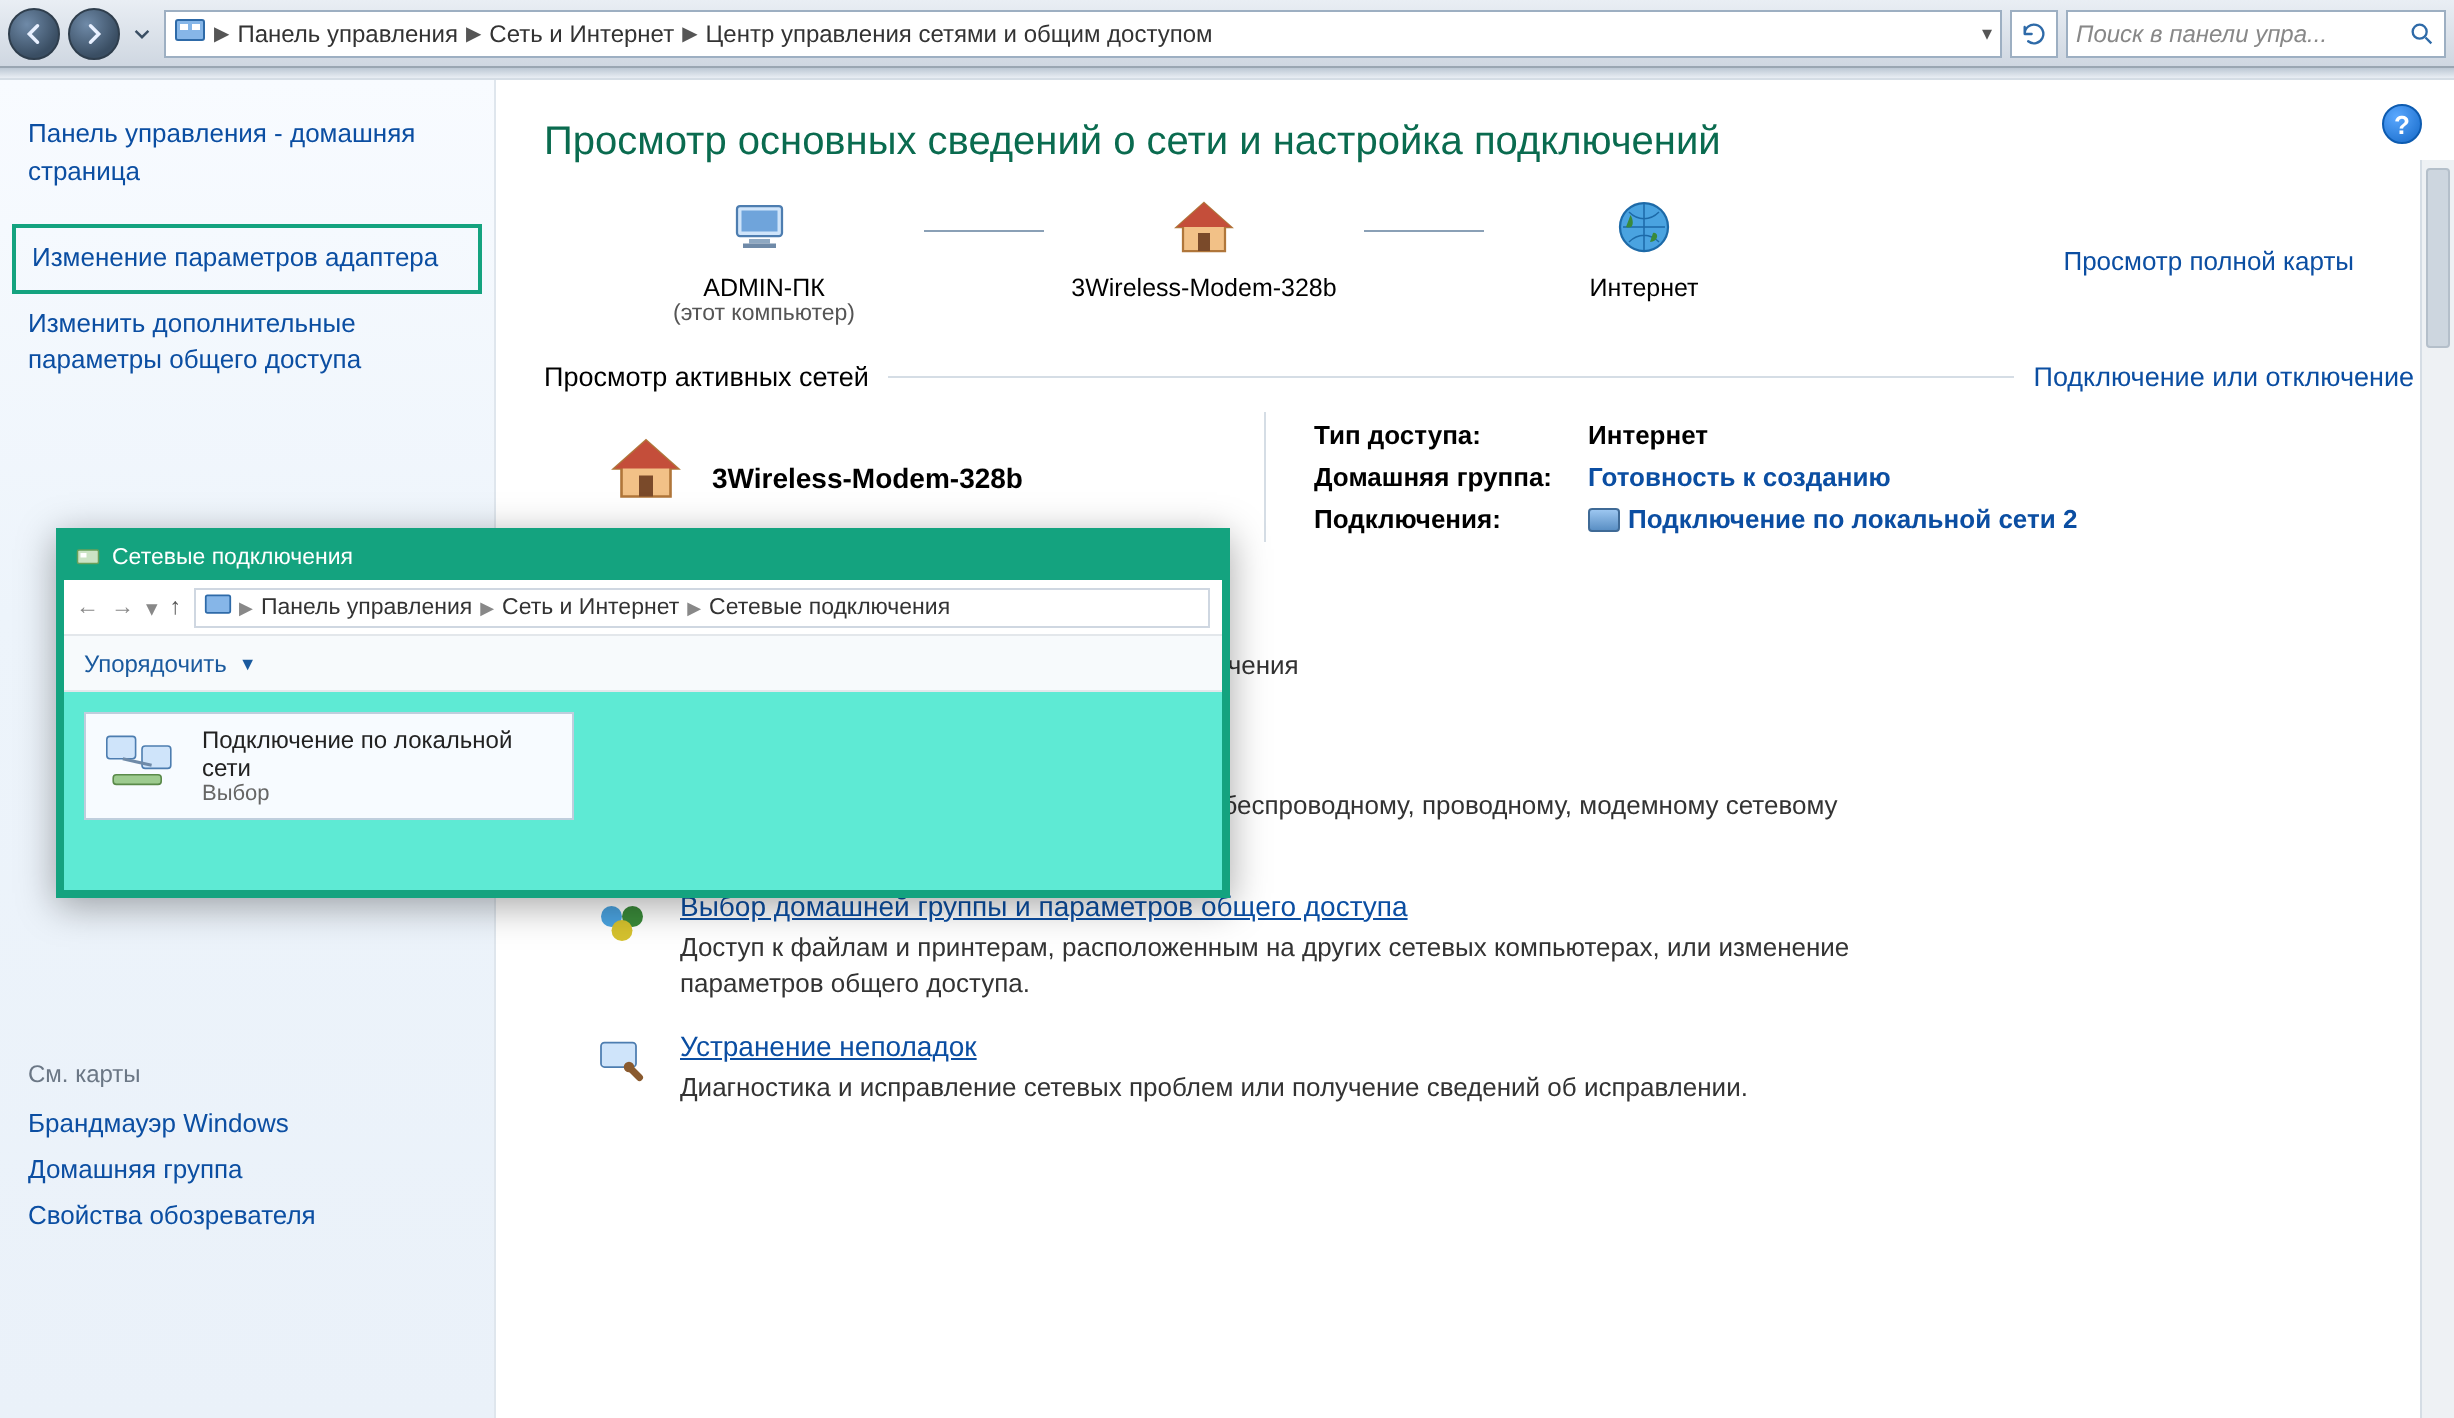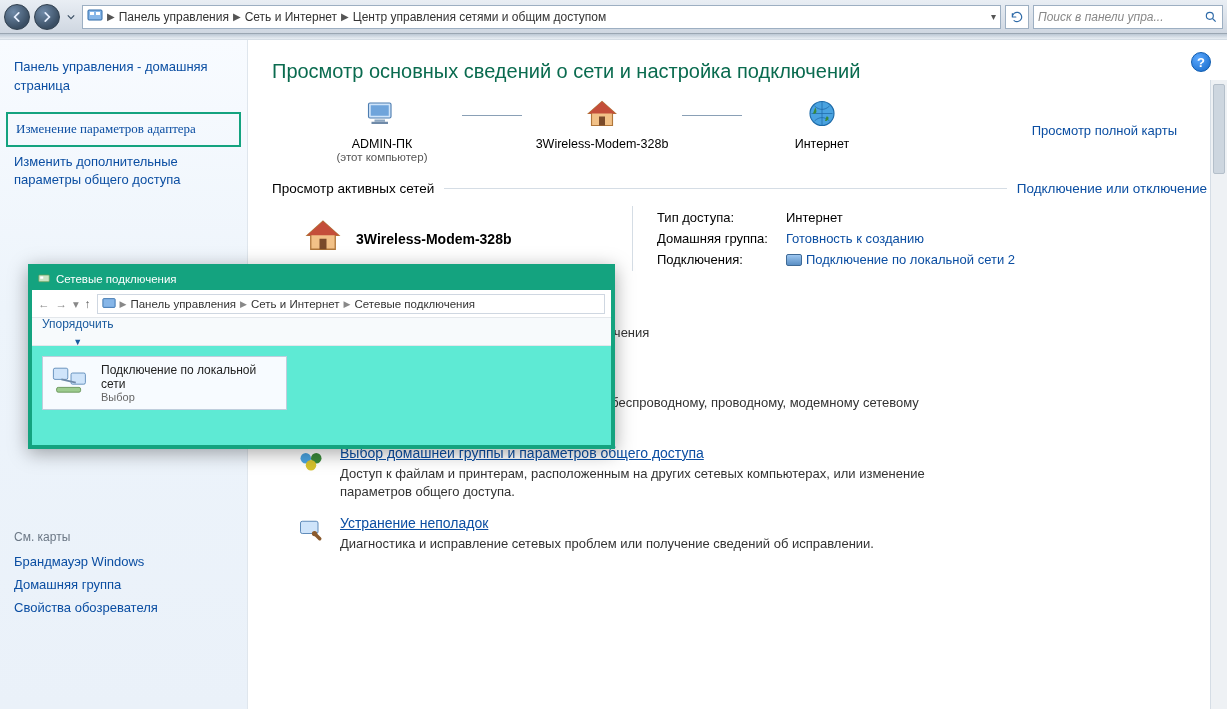--- a/index.html
+++ b/index.html
@@ -30,21 +30,21 @@
   .band { height: 6px; background: linear-gradient(#bcc8d4, #e9eef4); border-bottom:1px solid #d5dde5; }
 
   
   .body-wrap { display: flex; height: calc(100% - 40px); position: relative; }
   .left-pane {
     width: 248px; padding: 18px 14px; background: linear-gradient(180deg, #f8fbff 0%, #edf4fb 40%, #eaf1f9 100%);
     border-right: 1px solid #dfe6ed; font-size: 13px;
   }
   .left-home { color:#0b4ea2; margin-bottom:16px; line-height:1.45; cursor:pointer;}
   .left-link { color:#0b4ea2; margin:6px 0; line-height:1.45; cursor:pointer; }
-  .left-link.hl { border:2px solid #14a37f; padding:6px 8px; margin:4px -8px;font-family:Liberation Serif, serif; }
+  .left-link.hl { border:2px solid #14a37f; padding:6px 8px; margin:4px -8px; }
   .left-see { margin-top: 340px; color:#6b7785; font-size:12px; margin-bottom:10px; }
   .left-foot { color:#0b4ea2; margin:8px 0; font-size:13px; cursor:pointer; }
 
   .right-pane { flex:1; padding: 20px 20px 0 24px; position:relative; overflow:hidden; }
   .help-btn { position:absolute; top:12px; right:16px; width:20px; height:20px; border-radius:50%;
       background:radial-gradient(circle at 35% 30%, #5aa8ff, #1468c7); color:#fff; font-weight:bold; font-size:13px;
       display:flex; align-items:center; justify-content:center; cursor:pointer; border:1px solid #0d5bb0;}
 
   h1.main-title { color:#0a6b4f; font-weight:400; font-size:20px; margin-bottom:14px; }
 
@@ -58,41 +58,41 @@
 
   .section-hdr { display:flex; align-items:center; margin-top:18px; font-size:13.5px;}
   .section-hdr .lbl { white-space:nowrap; }
   .section-hdr .line { flex:1; border-top:1px solid #d5dde5; margin:0 10px;}
   .section-hdr .lnk { color:#0b4ea2; cursor:pointer; white-space:nowrap;}
 
   .net-block { display:flex; margin-top:10px; }
   .net-left { display:flex; align-items:center; gap:12px; width:360px; padding-left:30px;}
   .net-left .name { font-size:14px; font-weight:600; }
   .net-right { border-left:1px solid #d5dde5; padding-left:22px; font-size:13px; }
-  .net-right table td { padding:2px 16px 2px 0; vertical-align:top;}
+  .net-right table td { padding:2px 16px 2px 0; vertical-align:top;font-weight:bold;}
   .net-right a { color:#0b4ea2; cursor:pointer;}
   .tiny-icon { display:inline-block; width:16px; height:12px; background:linear-gradient(#9cc6f0,#5a8fc4); border:1px solid #3f6a96; border-radius:2px; margin-right:4px; position:relative; top:2px;}
 
   .change-section { margin-top:28px; font-size:13.5px;}
   .task { display:flex; gap:14px; margin:14px 0 6px 24px;}
   .task .ticon { width:30px; height:30px; flex:0 0 30px; display:flex; align-items:center; justify-content:center;}
   .task .ttitle { color:#0b4ea2; cursor:pointer; font-size:14px; margin-bottom:4px;text-decoration:underline;}
   .task .tdesc { color:#333; font-size:13px; line-height:1.4; max-width:640px;}
 
   
   .popup {
     position:absolute; left:28px; top:264px; width:587px; height:185px;
     background:#fff; border:4px solid #14a37f; box-shadow:0 4px 18px rgba(0,0,0,0.35);
     display:flex; flex-direction:column; z-index:50;
   }
   .popup-title { height:22px; background:#14a37f; color:#fff; font-size:11.5px; display:flex; align-items:center; padding:0 6px; gap:6px;}
   .popup-addr { height:28px; display:flex; align-items:center; font-size:11.5px; color:#333; gap:6px; padding:0 6px; border-bottom:1px solid #e3e7eb;}
   .popup-addr .pf { flex:1; border:1px solid #cfd7e1; height:20px; display:flex; align-items:center; padding:0 4px; gap:4px;}
   .popup-toolbar { height:28px; display:flex; align-items:center; padding:0 10px; font-size:12px; color:#1a5a9e; border-bottom:1px solid #e3e7eb; background:#f7fafc;}
-  .popup-toolbar .org { cursor:pointer; display:flex; align-items:center; gap:6px;flex-direction:column;}
+  .popup-toolbar .org { cursor:pointer; display:flex; align-items:center; gap:6px;}
   .popup-body { flex:1; padding:10px; background:#5eead4;}
   .conn-item { width:245px; border:1px solid #bfcedd; padding:6px 8px; display:flex; gap:10px; align-items:center; cursor:pointer; background:#f7fbff;}
   .conn-item .cname { font-size:12px; color:#222;}
   .conn-item .csub { font-size:11px; color:#666;}
 
   .scrollbar { position:absolute; right:0; top:40px; bottom:0; width:17px; background:#eef1f4; border-left:1px solid #d5dde5;}
   .scrollbar .thumb { position:absolute; top:4px; left:2px; right:2px; height:90px; background:#cdd6df; border:1px solid #b4bfca; border-radius:2px;}
 
   
   .ic-pc svg, .ic-house svg, .ic-globe svg { width:36px; height:36px; }

